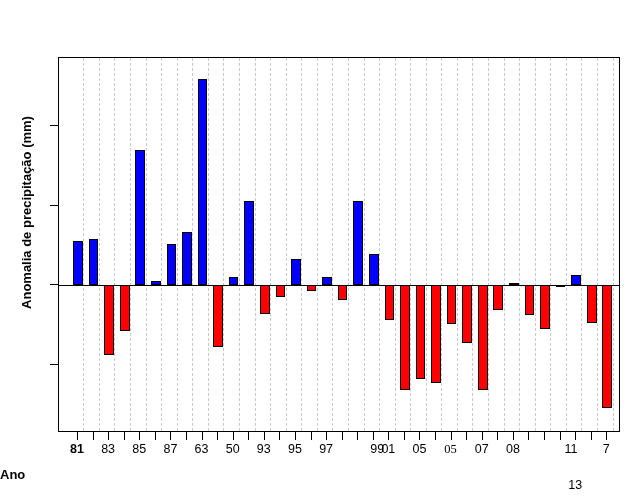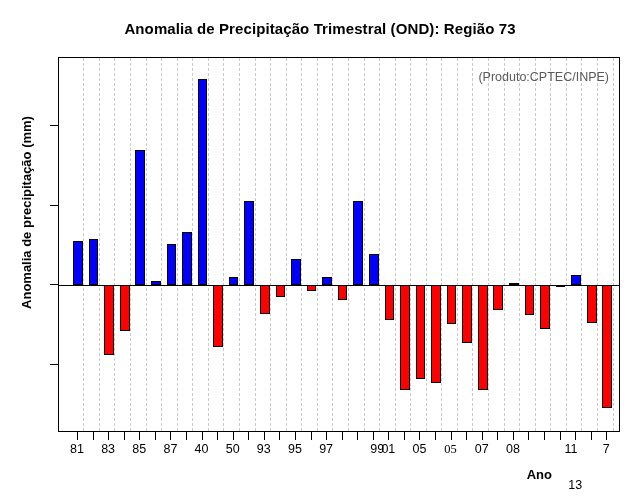--- a/index.html
+++ b/index.html
@@ -88,30 +88,29 @@
   .xtick-label{
     position:absolute;
     top:442px;
     font-size:12.5px;color:#000;
     transform:translateX(-50%);
     white-space:nowrap;
   }
   .xlabel{
     position:absolute;
     left:0;top:467px;width:552px;
-    text-align:right;
+    text-align:left;
     font-size:13px;font-weight:bold;color:#000;
   }
 </style>
 </head>
 <body>
 
 <div id="root">
 
-  <div class="chart-title">Anomalia de Precipitação Trimestral (OND): Região 73</div>
 
   <div class="plot-frame">
     <div class="plot-inner" id="plot-inner">
         <div class="gridline" style="left: 24.2978px;"></div>
         <div class="gridline" style="left: 39.8657px;"></div>
         <div class="gridline" style="left: 55.4335px;"></div>
         <div class="gridline" style="left: 71.0014px;"></div>
         <div class="gridline" style="left: 86.5693px;"></div>
         <div class="gridline" style="left: 102.137px;"></div>
         <div class="gridline" style="left: 117.705px;"></div>
@@ -173,46 +172,45 @@
         <div class="bar neg" title="2008: -62 mm" style="left: 434.499px; top: 227.394px; width: 9.65208px; height: 24.734px;"></div>
         <div class="bar pos" title="2009: 5 mm" style="left: 450.067px; top: 225.399px; width: 9.65208px; height: 2px;"></div>
         <div class="bar neg" title="2010: -73 mm" style="left: 465.635px; top: 227.394px; width: 9.65208px; height: 29.1223px;"></div>
         <div class="bar neg" title="2011: -110 mm" style="left: 481.203px; top: 227.394px; width: 9.65208px; height: 43.883px;"></div>
         <div class="bar neg" title="2012: -5 mm" style="left: 496.771px; top: 227.394px; width: 9.65208px; height: 2px;"></div>
         <div class="bar pos" title="2013: 25 mm" style="left: 512.339px; top: 217.42px; width: 9.65208px; height: 9.9734px;"></div>
         <div class="bar neg" title="2014: -95 mm" style="left: 527.906px; top: 227.394px; width: 9.65208px; height: 37.8989px;"></div>
         <div class="bar neg" title="2015: -308 mm" style="left: 543.474px; top: 227.394px; width: 9.65208px; height: 122.872px;"></div>
         <div class="zeroline" style="top: 227.394px;"></div>
       </div>
-    <div class="source-note">(Produto:CPTEC/INPE)</div>
   </div>
 
   <div class="ytick-wrap" id="yaxis">
       <div class="ytick-mark" style="top: 124.819px;"></div>
       <div class="ytick-mark" style="top: 204.606px;"></div>
       <div class="ytick-mark" style="top: 284.394px;"></div>
       <div class="ytick-mark" style="top: 364.181px;"></div>
     </div>
   <div class="ylabel">Anomalia de precipitação (mm)</div>
 
   <div id="xaxis">
       <div class="xtick-mark" style="left: 76.9928px;"></div>
-      <div class="xtick-label" style="left: 76.9928px;">81</div>
+      <div class="xtick-label" style="left: 76.9928px; font-weight: bold;">81</div>
       <div class="xtick-mark" style="left: 92.5607px;"></div>
       <div class="xtick-mark" style="left: 108.129px;"></div>
       <div class="xtick-label" style="left: 108.129px;">83</div>
       <div class="xtick-mark" style="left: 123.696px;"></div>
       <div class="xtick-mark" style="left: 139.264px;"></div>
       <div class="xtick-label" style="left: 139.264px;">85</div>
       <div class="xtick-mark" style="left: 154.832px;"></div>
       <div class="xtick-mark" style="left: 170.4px;"></div>
       <div class="xtick-label" style="left: 170.4px;">87</div>
       <div class="xtick-mark" style="left: 185.968px;"></div>
       <div class="xtick-mark" style="left: 201.536px;"></div>
-      <div class="xtick-label" style="left: 201.536px;">40</div>
+      <div class="xtick-label" style="left: 201.536px;">63</div>
       <div class="xtick-mark" style="left: 217.104px;"></div>
       <div class="xtick-mark" style="left: 232.671px;"></div>
       <div class="xtick-label" style="left: 232.671px;">50</div>
       <div class="xtick-mark" style="left: 248.239px;"></div>
       <div class="xtick-mark" style="left: 263.807px;"></div>
       <div class="xtick-label" style="left: 263.807px;">93</div>
       <div class="xtick-mark" style="left: 279.375px;"></div>
       <div class="xtick-mark" style="left: 294.943px;"></div>
       <div class="xtick-label" style="left: 294.943px;">95</div>
       <div class="xtick-mark" style="left: 310.511px;"></div>

